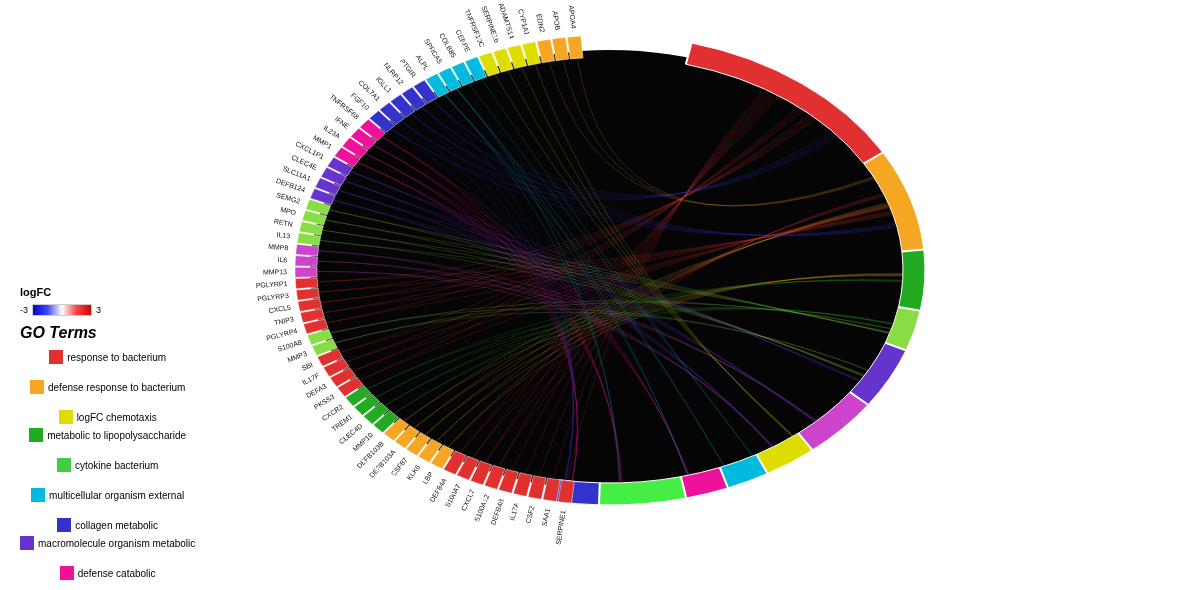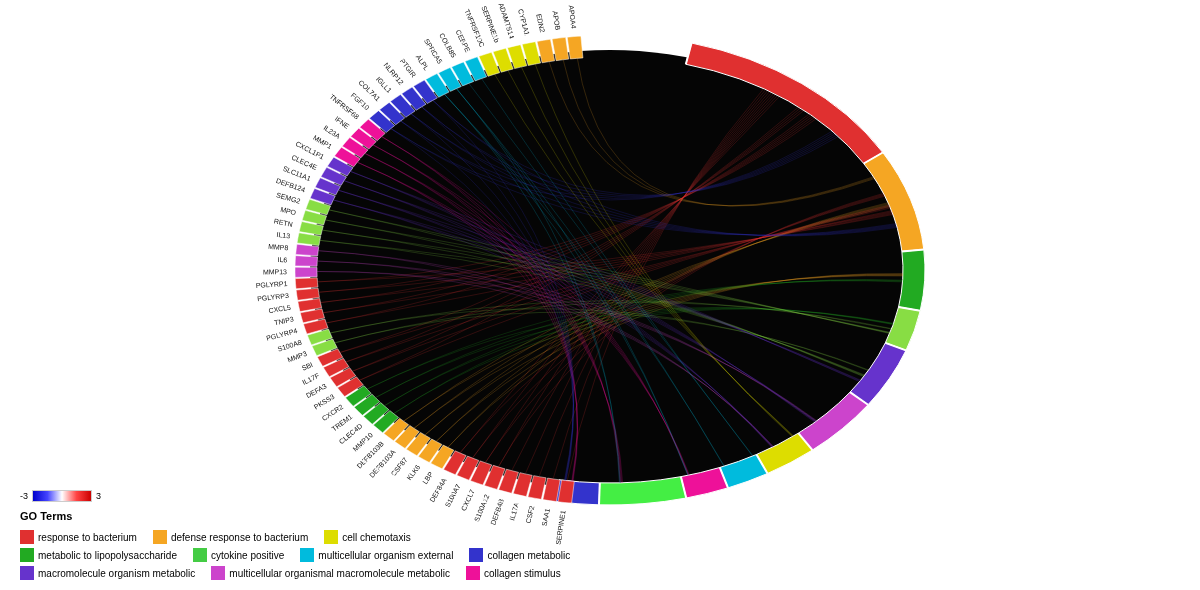--- a/index.html
+++ b/index.html
@@ -27,20 +27,21 @@
       left: 20px;
       display: flex;
       flex-direction: column;
       gap: 4px;
     }
     .legend-row {
       display: flex;
       align-items: center;
       gap: 16px;
       flex-wrap: nowrap;
+      flex-direction: column;
     }
     .legend-item {
       display: flex;
       align-items: center;
       gap: 4px;
       font-size: 10px;
       white-space: nowrap;
     }
     .legend-color-box {
       width: 14px;
@@ -335,68 +336,67 @@
       <line x1="906.0031755475611" y1="350.3747336815321" x2="885.3299378902711" y2="342.85029052836745" stroke="white" stroke-width="2"></line>
       <line x1="868.0328939510324" y1="404.7904625424958" x2="850.0115489766746" y2="392.1717809427728" stroke="white" stroke-width="2"></line>
       <line x1="812.47809705126" y1="450.0204441329598" x2="798.336769638156" y2="433.16746638434233" stroke="white" stroke-width="2"></line>
       <line x1="767.5" y1="473.51596988934307" x2="756.5" y2="454.4634110060854" stroke="white" stroke-width="2"></line>
       <line x1="728.0010769260123" y1="487.88820582319505" x2="719.7597318708622" y2="467.4901610227257" stroke="white" stroke-width="2"></line>
       <line x1="686.2053971138954" y1="498.0194956748592" x2="680.8831154107027" y2="476.6729896967872" stroke="white" stroke-width="2"></line>
       <line x1="599.0066585387123" y1="504.8568443494875" x2="599.7744474661673" y2="482.87024615506743" stroke="white" stroke-width="2"></line>
     </svg>
 
   <div id="legend">
+    <div class="legend-label-row">
+      <span style="font-size:11px;font-weight:bold;">logFC</span>
+    </div>
     <div style="display:flex;align-items:center;gap:4px;margin-bottom:4px;">
       <span style="font-size:9px;">-3</span>
       <div class="logfc-gradient"></div>
       <span style="font-size:9px;">3</span>
     </div>
     <div style="display:flex;align-items:center;gap:4px;margin-bottom:4px;">
-      <span style="font-size:11px;font-weight:bold;">GO Terms</span>
+      <span style="font-size:16px;font-weight:bold;font-style:italic;">GO Terms</span>
     </div>
     <div class="legend-row">
       <div class="legend-item">
         <div class="legend-color-box" style="background:#e03030;"></div>
         <span>response to bacterium</span>
       </div>
       <div class="legend-item">
         <div class="legend-color-box" style="background:#f5a623;"></div>
         <span>defense response to bacterium</span>
       </div>
       <div class="legend-item">
         <div class="legend-color-box" style="background:#dddd00;"></div>
-        <span>cell chemotaxis</span>
+        <span>logFC chemotaxis</span>
       </div>
     </div>
     <div class="legend-row">
       <div class="legend-item">
         <div class="legend-color-box" style="background:#22aa22;"></div>
         <span>metabolic to lipopolysaccharide</span>
       </div>
       <div class="legend-item">
         <div class="legend-color-box" style="background:#44cc44;"></div>
-        <span>cytokine positive</span>
+        <span>cytokine bacterium</span>
       </div>
       <div class="legend-item">
         <div class="legend-color-box" style="background:#00bbdd;"></div>
         <span>multicellular organism external</span>
       </div>
       <div class="legend-item">
         <div class="legend-color-box" style="background:#3333cc;"></div>
         <span>collagen metabolic</span>
       </div>
     </div>
     <div class="legend-row">
       <div class="legend-item">
         <div class="legend-color-box" style="background:#6633cc;"></div>
         <span>macromolecule organism metabolic</span>
       </div>
       <div class="legend-item">
-        <div class="legend-color-box" style="background:#cc44cc;"></div>
-        <span>multicellular organismal macromolecule metabolic</span>
-      </div>
-      <div class="legend-item">
         <div class="legend-color-box" style="background:#ee1199;"></div>
-        <span>collagen stimulus</span>
+        <span>defense catabolic</span>
       </div>
     </div>
   </div>
 </div>
 
 </body></html>

